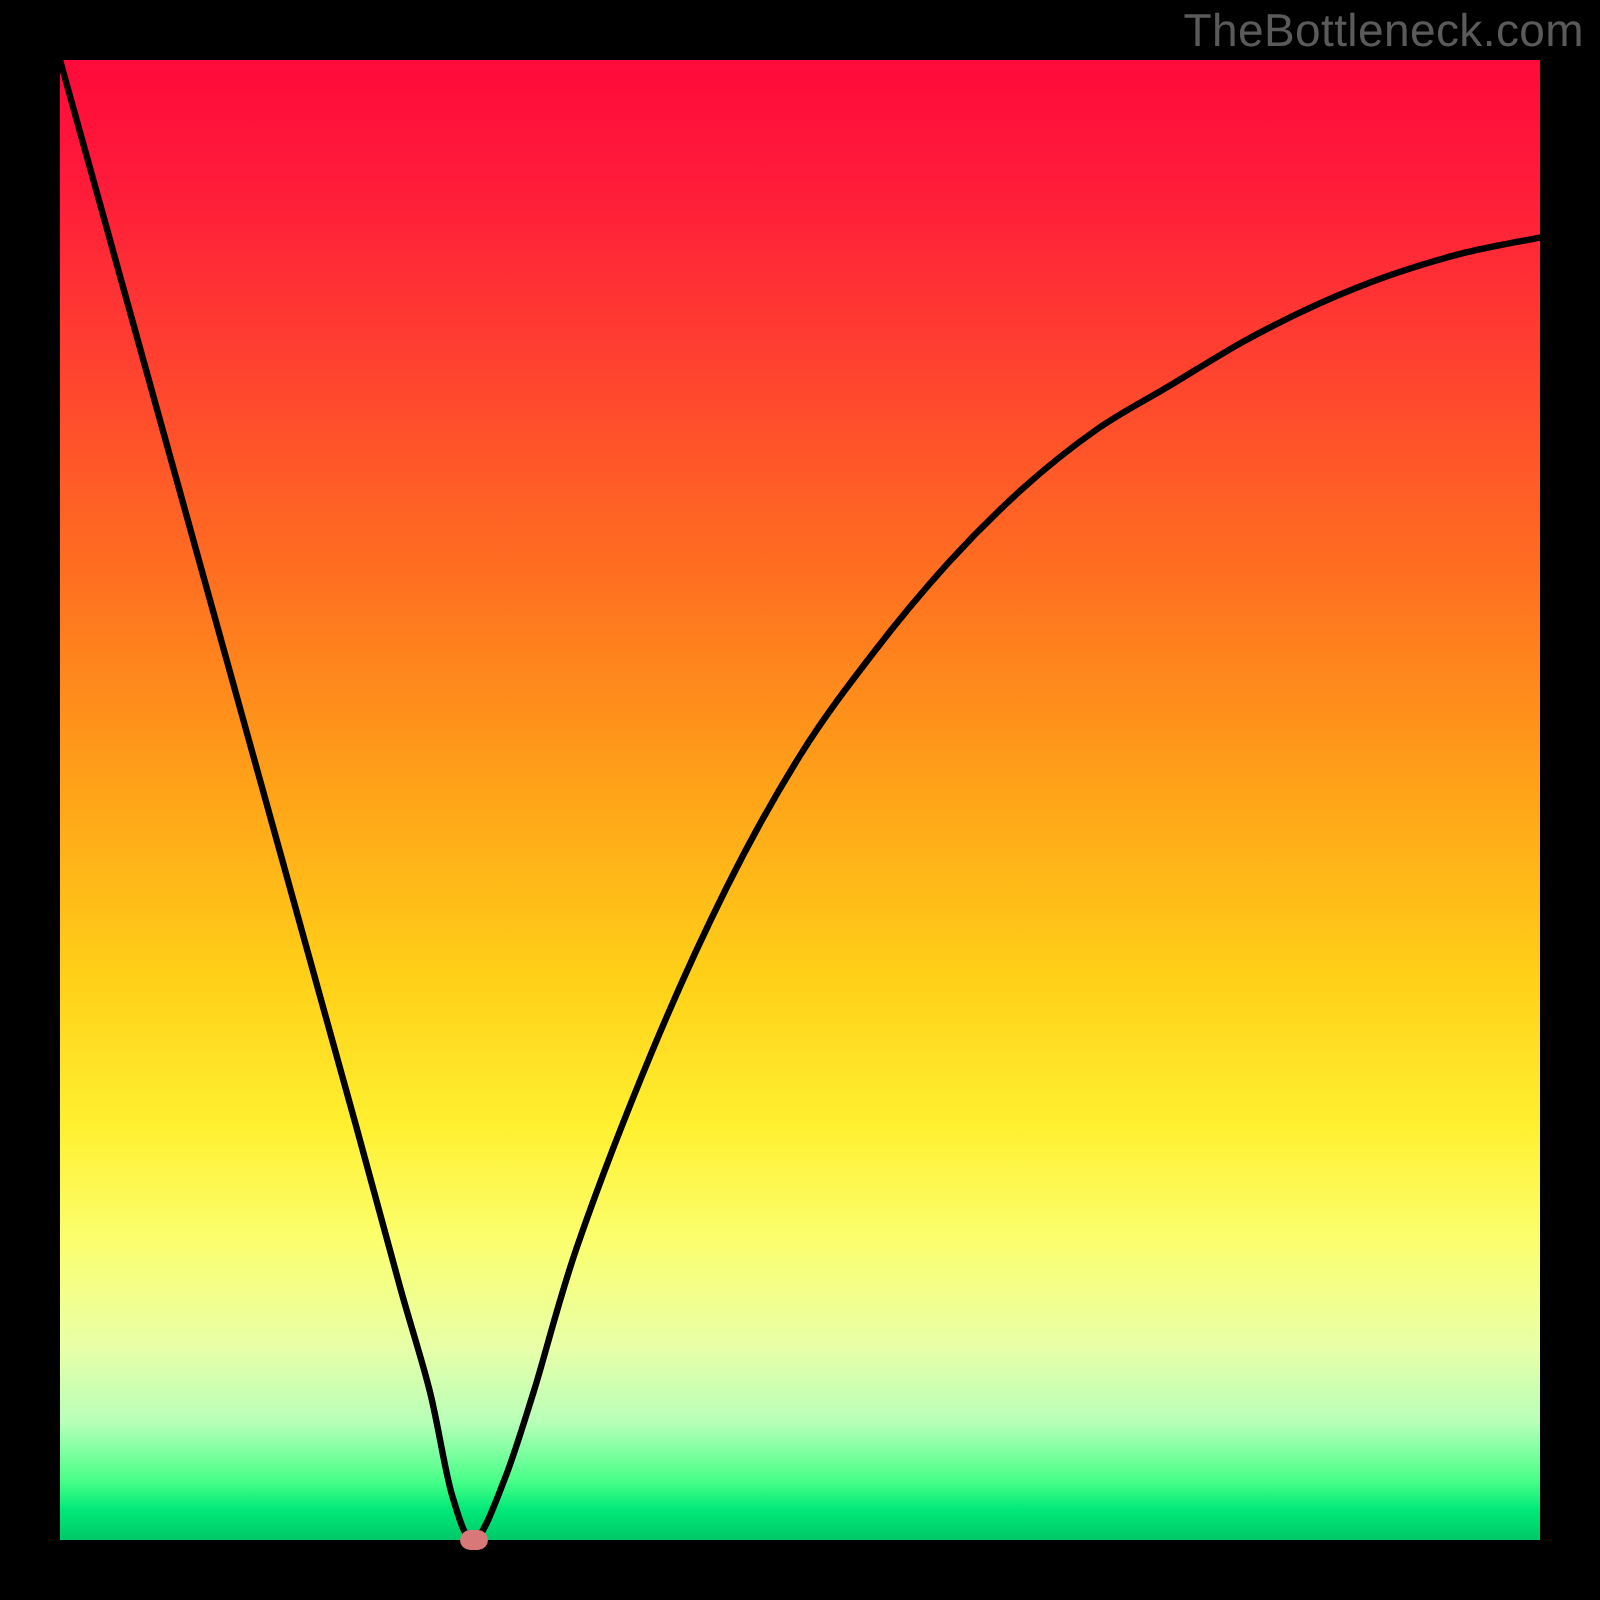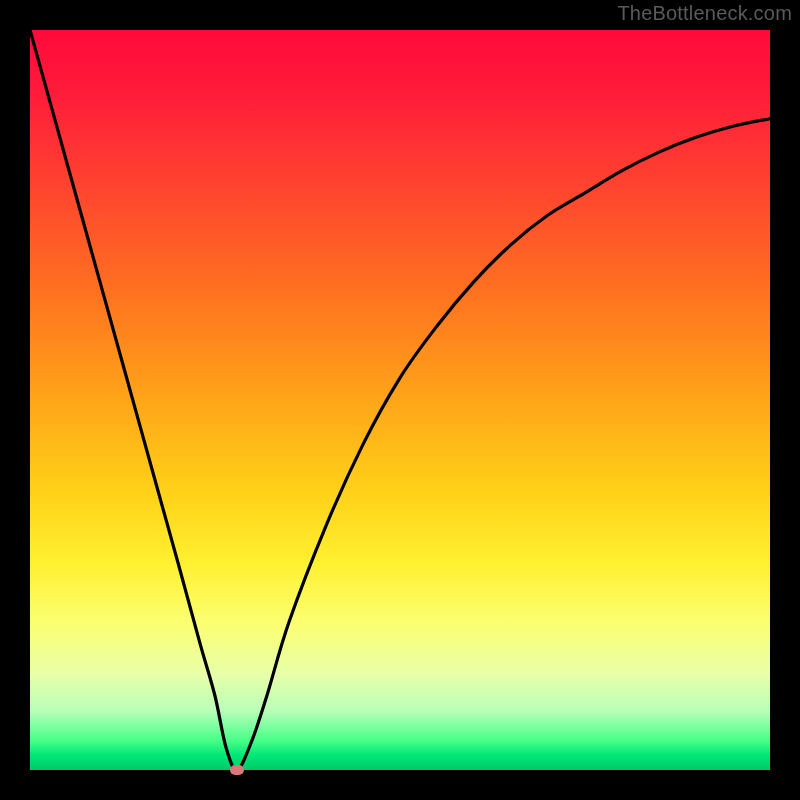--- a/index.html
+++ b/index.html
@@ -36,21 +36,21 @@
       #48ff88 96%,
       #00e878 98%,
       #00c868 100%
     );
   }
   .watermark {
     position: absolute;
     top: 2px;
     right: 8px;
     color: #5a5a5a;
-    font-size: 20px;
+    font-size: 23px;
     font-weight: 500;
     letter-spacing: 0.2px;
     user-select: none;
   }
   svg.curve {
     position: absolute;
     top: 0;
     left: 0;
   }
   .marker {

